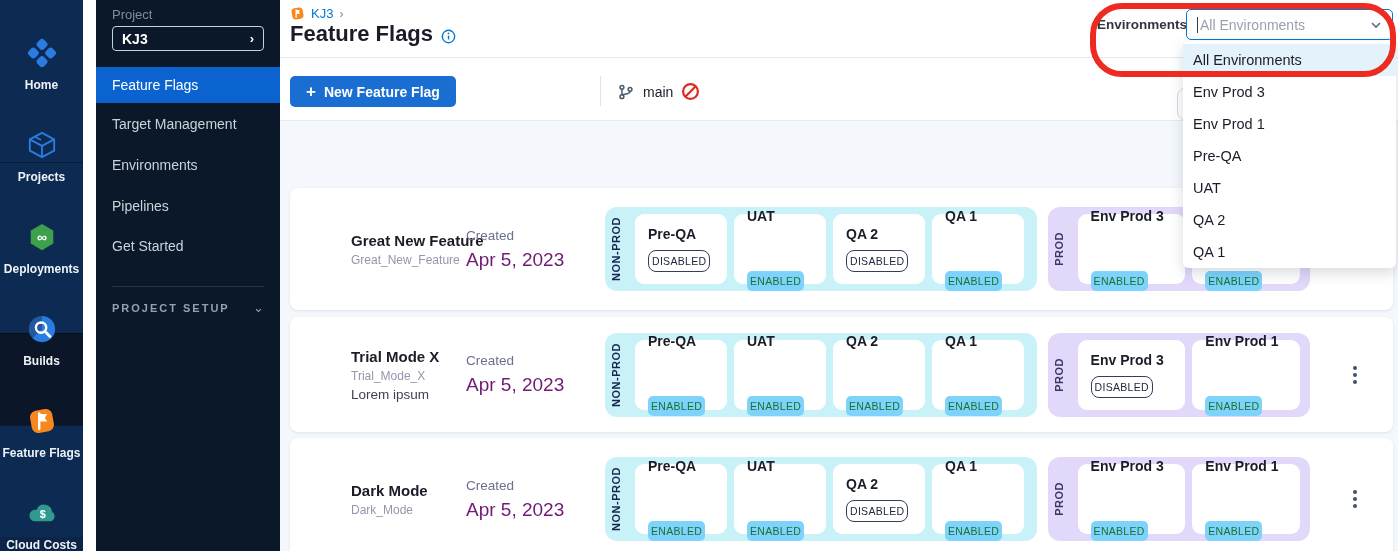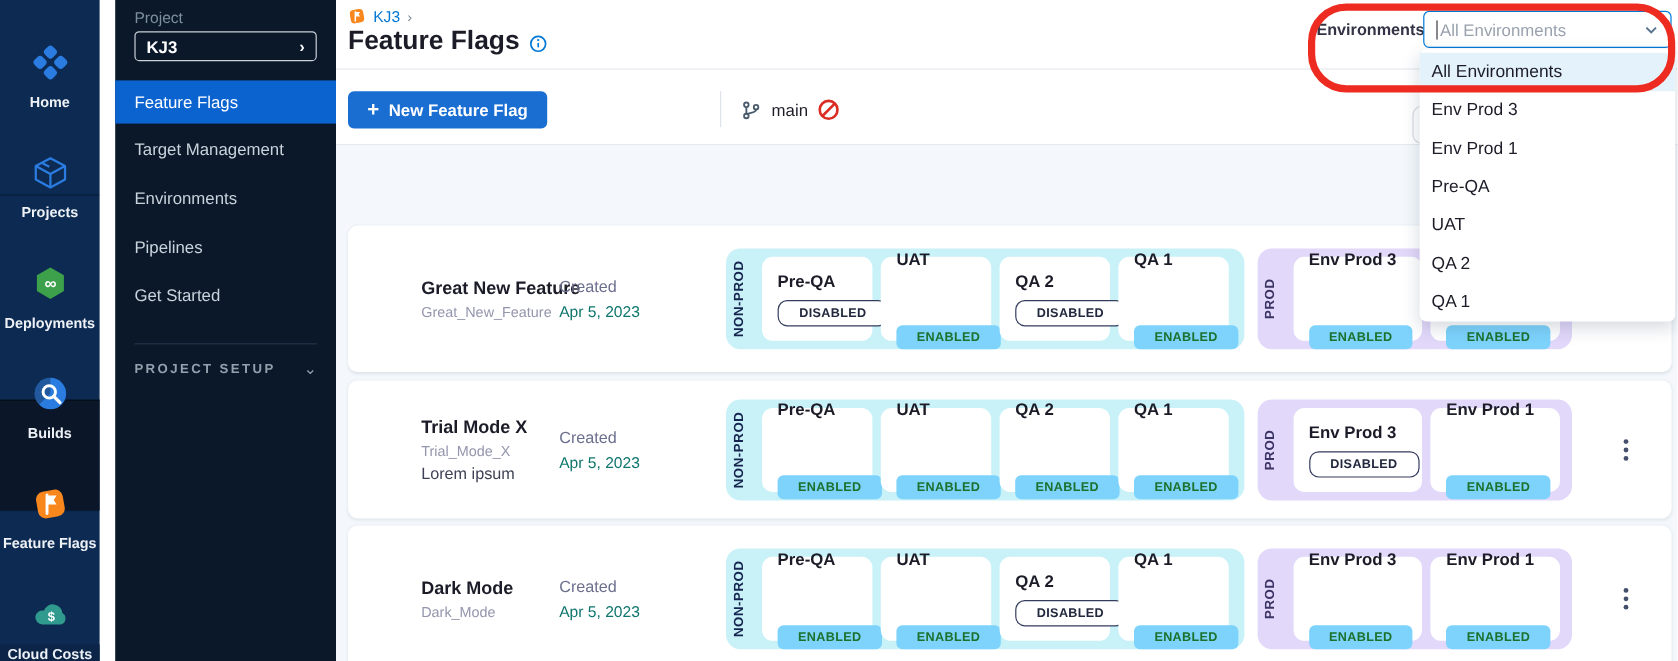--- a/index.html
+++ b/index.html
@@ -48,32 +48,32 @@
 
   
   .flag-row { position:absolute; left:23px; width:1103px; background:#fff; border-radius:8px; box-shadow:0 1px 3px rgba(20,40,70,.10); z-index:2; }
   .flag-info { position:absolute; left:25px; top:0; height:100%; display:flex; flex-direction:column; justify-content:center; gap:4px; width:145px;margin-left:36px; }
   .flag-name { font-size:15px; font-weight:bold; color:#1c1c28; cursor:pointer; }
   .flag-id { font-size:12px; color:#9496ad; }
   .flag-desc { font-size:13.5px; color:#3f4257; }
   .flag-desc:empty { display:none; }
   .created-col { position:absolute; left:176px; top:0; height:100%; display:flex; flex-direction:column; justify-content:center; gap:6px; }
   .created-label { font-size:13.5px; color:#6b6f8d; }
-  .created-date { font-size:13px; color:#0f766e; }
+  .created-date { font-size:19px; color:#701a75; }
   .env-group { position:absolute; top:50%; transform:translateY(-50%); height:84px; border-radius:12px; display:flex; align-items:center; padding:0 10px 0 5px; gap:7px; }
   .env-group.nonprod { left:315px; width:432px; background:#c9f2f8; }
   .env-group.prod { left:758px; width:262px; background:#e2d8fa; }
   .vlabel { writing-mode:vertical-rl; transform:rotate(180deg); font-size:11px; font-weight:bold; letter-spacing:.5px; width:18px; text-align:center; }
   .vlabel.np { color:#16254f; }
   .vlabel.pr { color:#3b3464; }
   .env-card { background:#fff; border-radius:9px; height:70px; display:flex; flex-direction:column; justify-content:center; gap:8px; padding-left:13px; }
   .env-group.nonprod .env-card { width:92px; }
   .env-group.prod .env-card { width:110px; }
   .env-name { font-size:14px; font-weight:bold; color:#1c1c28; }
-  .badge { display:inline-block; font-size:10.5px; font-weight:bold; letter-spacing:.3px; border-radius:5px; padding:4px 17px; width:max-content; }
+  .badge { display:inline-block; font-size:10.5px; font-weight:normal; letter-spacing:.3px; border-radius:5px; padding:4px 3px; width:max-content; }
   .badge.enabled { background:#7dd3fc; color:#1c722d;margin-top:39px; }
   .badge.disabled { background:#fff; color:#22283d; border:1.5px solid #343d5e; border-radius:8px; }
   .kebab { position:absolute; right:32px; top:50%; transform:translateY(-50%); display:flex; flex-direction:column; gap:3px; cursor:pointer; padding:4px; }
   .kebab i { width:4px; height:4px; border-radius:50%; background:#44506b; }
 
   
   .env-filter-label { position:absolute; left:1097px; top:17px; font-size:13.5px; font-weight:bold; color:#343446; z-index:5; }
   .env-select { position:absolute; left:1186px; top:9px; width:207px; height:31px; background:#fff; border:1px solid #0278d5; border-radius:5px; display:flex; align-items:center; padding:0 10px; cursor:pointer; z-index:6; }
   .env-select .caret { width:1px; height:16px; background:#3a3a46; margin-right:2px; }
   .env-select .value { font-size:14px; color:#98a1ad; flex:1; }

